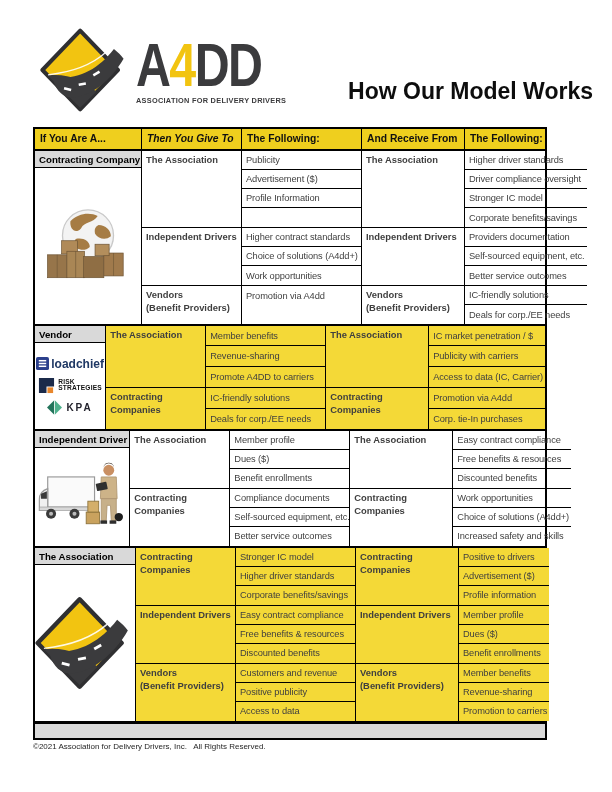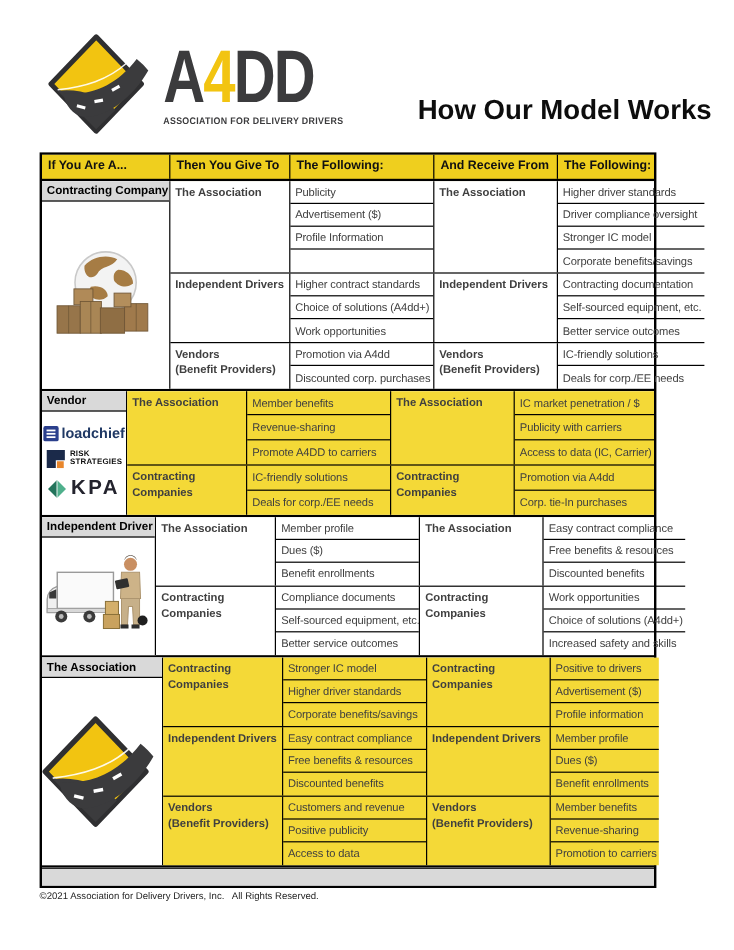--- a/index.html
+++ b/index.html
@@ -16,21 +16,21 @@
              transform:scaleX(0.92);transform-origin:left top;white-space:nowrap;}
   .title{position:absolute;top:78px;right:19px;font-size:23px;font-weight:700;color:#0d0d0d;}
 
   
   .tbl{position:absolute;left:33px;top:127px;width:514px;border:2px solid #000;box-sizing:border-box;}
   .thead{display:flex;background:#EFCF1E;border-bottom:2.5px solid #000;height:22px;box-sizing:border-box;}
   .th{font-size:10.3px;font-weight:600;color:#111;padding:4px 2px 0 5px;box-sizing:border-box;
       white-space:nowrap;overflow:hidden;}
   .th b{font-weight:800;}
   .w1{width:107px;border-right:1.5px solid #000;}
-  .w2{width:100px;border-right:1.5px solid #000;}
+  .w2{width:100px;border-right:1.5px solid #000;font-style:italic;}
   .w3{width:120px;border-right:1.5px solid #000;}
   .w4{width:103px;border-right:1.5px solid #000;}
   .w5{flex:1;}
 
   .sec{display:flex;border-bottom:2px solid #000;background:#fff;}
   .sec:last-of-type{border-bottom:none;}
   .c1{width:107px;border-right:1.5px solid #000;box-sizing:border-box;display:flex;flex-direction:column;background:#fff;}
   .sec-label{background:#D9D9D9;border-bottom:1px solid #000;font-weight:700;font-size:9.7px;
              color:#000;padding:3px 2px 2px 4px;white-space:nowrap;overflow:hidden;}
   .c1-art{flex:1;display:flex;flex-direction:column;align-items:center;justify-content:center;padding:3px 0;}
@@ -51,21 +51,21 @@
 
   .tband{height:14px;background:#D9D9D9;border-top:1.5px solid #000;}
 
   .copyright{position:absolute;left:33px;top:742px;font-size:8px;color:#262626;}
 
   
   .vlogo{display:flex;align-items:center;margin:3px 0;}
   .lc-text{color:#1F3864;font-size:12px;font-weight:600;margin-left:2px;}
   .rs-text{margin-left:3px;line-height:1.05;}
   .rs-text span{display:block;font-size:6.6px;font-weight:800;color:#111;letter-spacing:0.2px;}
-  .kpa-text{margin-left:4px;font-size:17px;font-weight:600;letter-spacing:2px;color:#23232D;}
+  .kpa-text{margin-left:4px;font-size:10px;font-weight:600;letter-spacing:2px;color:#23232D;}
 </style>
 </head>
 <body>
 
 <div class="page">
 
   <div class="brand">
     <svg width="90" height="84" viewBox="0 0 112 104">
       <polygon points="50,3 97,52 50,101 3,52" fill="#F2C411" stroke="#2F2F31" stroke-width="5" stroke-linejoin="round"></polygon>
       <path d="M6,55 L50,99 L70,79 C56,64 32,56 10,59 Z" fill="#3B3B3D"></path>
@@ -142,33 +142,32 @@
             </div>
           <div class="gitems">
             <div class="item">Higher contract standards</div>
             <div class="item">Choice of solutions (A4dd+)</div>
             <div class="item">Work opportunities</div>
           </div>
           <div class="rcell">
               <span>Independent Drivers</span>
             </div>
           <div class="ritems">
-            <div class="item">Contracting documentation</div>
+            <div class="item">Providers documentation</div>
             <div class="item">Self-sourced equipment, etc.</div>
             <div class="item">Better service outcomes</div>
           </div>
         </div>
         <div class="pair">
           <div class="gcell">
               <span>Vendors</span>
               <span>(Benefit Providers)</span>
             </div>
           <div class="gitems">
             <div class="item">Promotion via A4dd</div>
-            <div class="item">Discounted corp. purchases</div>
           </div>
           <div class="rcell">
               <span>Vendors</span>
               <span>(Benefit Providers)</span>
             </div>
           <div class="ritems">
             <div class="item">IC-friendly solutions</div>
             <div class="item">Deals for corp./EE needs</div>
           </div>
         </div>

